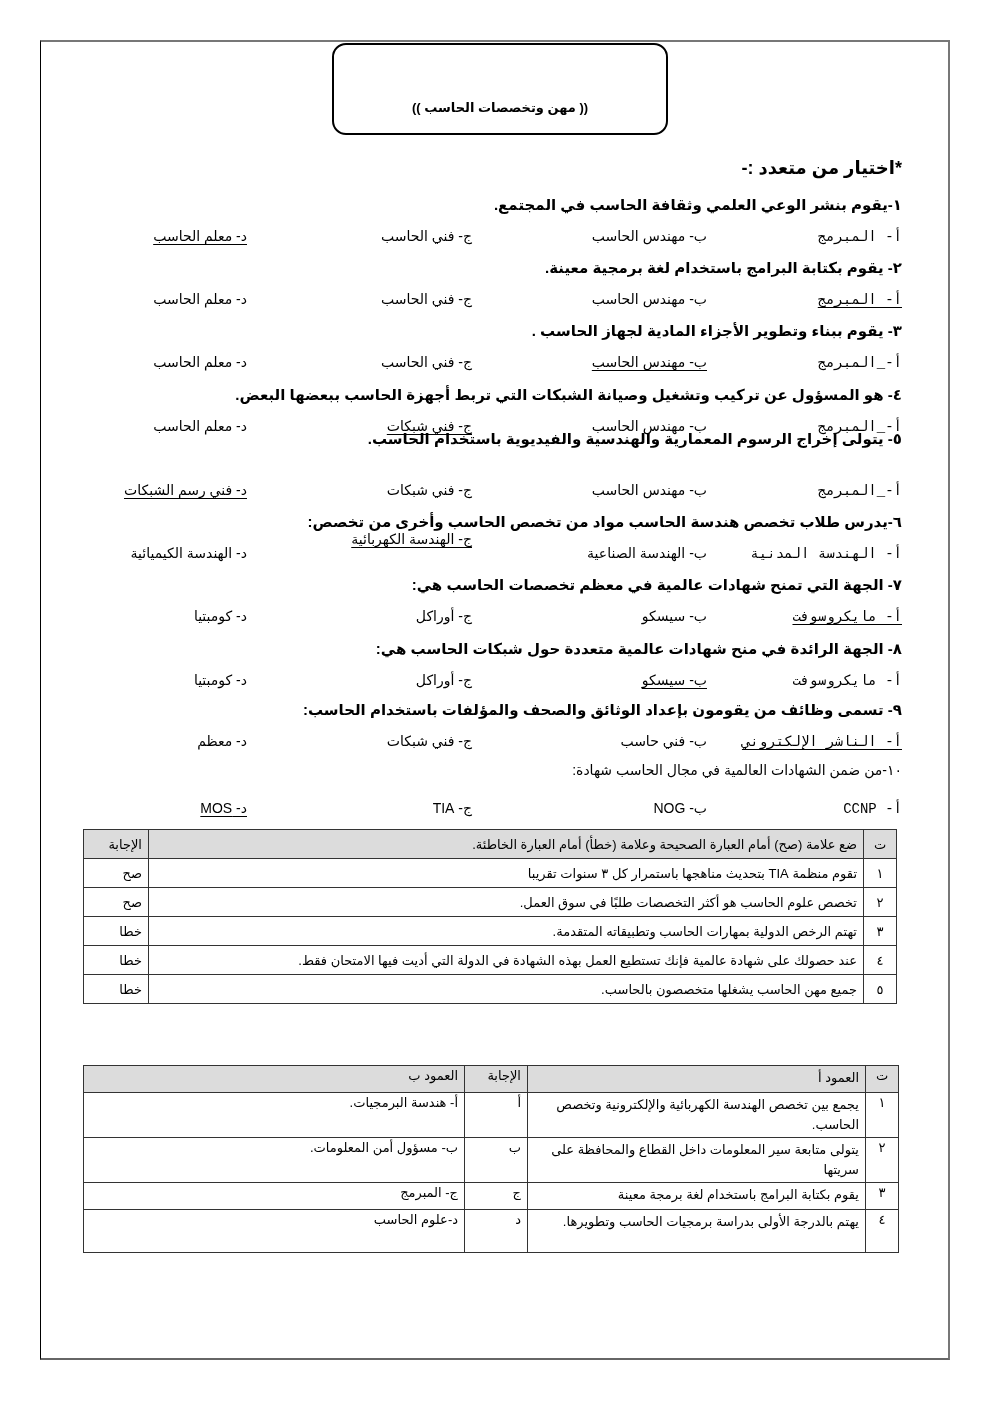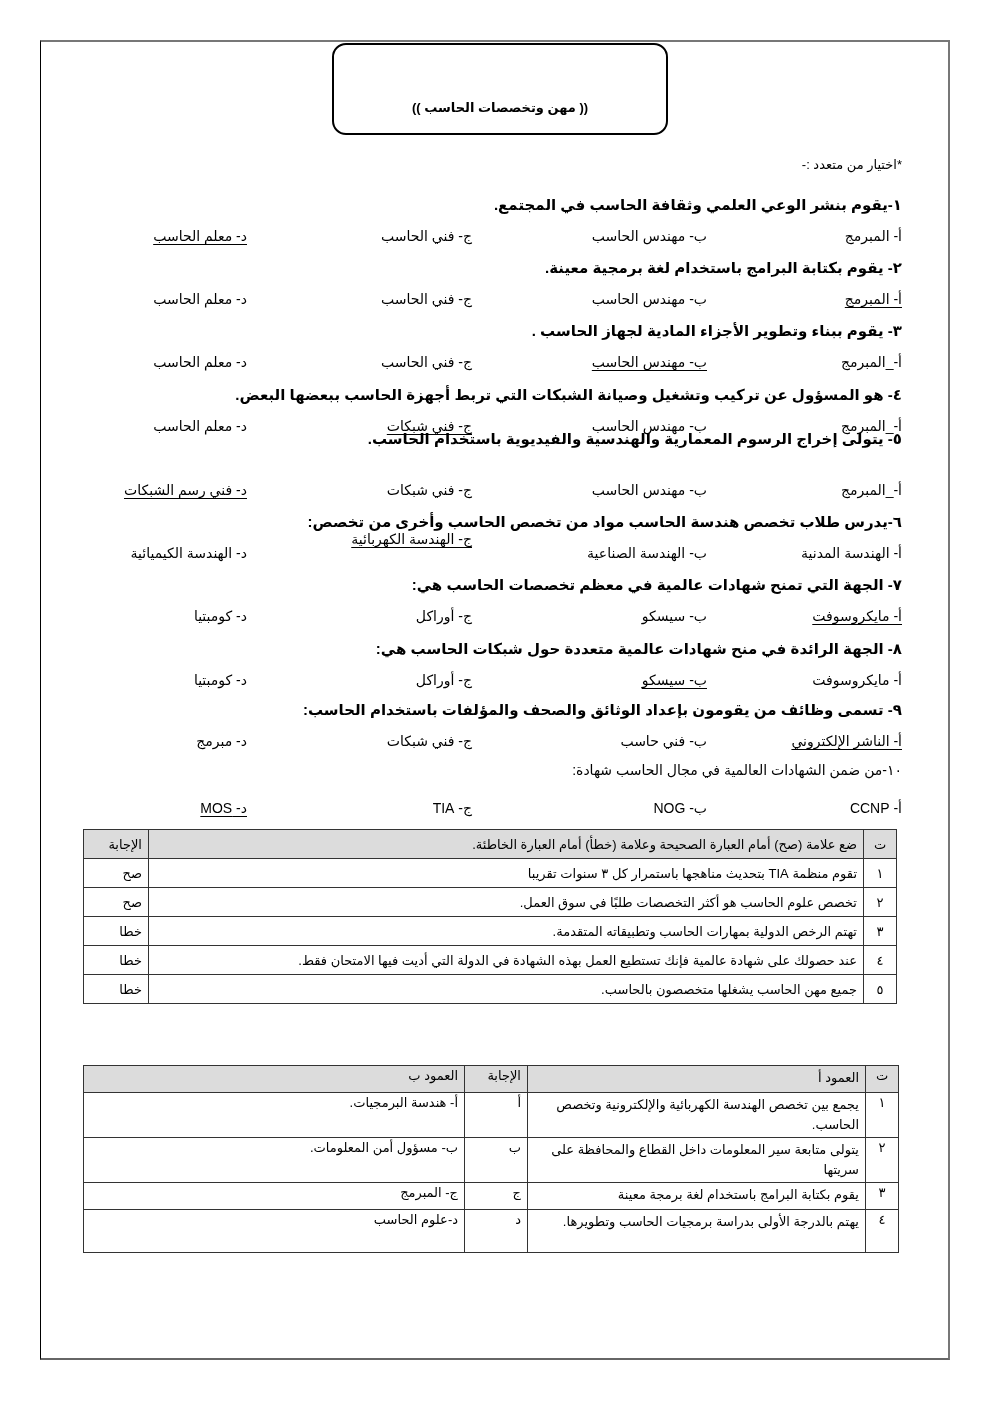--- a/index.html
+++ b/index.html
@@ -8,24 +8,24 @@
   .page-frame { position: absolute; left: 40px; top: 40px; width: 910px; height: 1320px;
                 border-left: 1.5px solid #000; border-top: 2px solid #777;
                 border-right: 2.5px solid #777; border-bottom: 2.5px solid #666; box-sizing: border-box; }
   .title-box { position: absolute; left: 332px; top: 43px; width: 336px; height: 92px;
                border: 2px solid #000; border-radius: 14px; box-sizing: border-box; direction: rtl;
                text-align: center; }
   .title-line1 { position: absolute; left: 0; right: 0; top: 14px; font-size: 17px; font-weight: bold; }
   .title-line2 { position: absolute; left: 0; right: 0; top: 55px; font-size: 13px; font-weight: bold; }
 
   .rtl { direction: rtl; }
-  .section-label { position: absolute; right: 90px; top: 157px; font-size: 13px; font-weight: normal; text-align: right; }
+  .section-label { position: absolute; right: 90px; top: 157px; font-size: 18px; font-weight: bold; text-align: right; }
   .question { position: absolute; right: 90px; font-size: 15px; font-weight: bold; white-space: nowrap; }
   .opt { position: absolute; font-size: 14px; white-space: nowrap; direction: rtl; }
-  .opt.a { right: 90px; }
+  .opt.a { right: 90px; font-family: Liberation Mono, monospace; }
   .opt.b { right: 285px; text-align: center; }
   .opt.c { right: 520px; }
   .opt.d { right: 745px; }
   .u { text-decoration: underline; text-underline-offset: 3px; }
   .q10 { position: absolute; right: 90px; font-size: 14px; white-space: nowrap; }
 
   table { border-collapse: collapse; position: absolute; direction: rtl; font-size: 13px; }
   td, th { border: 1px solid #333; padding: 2px 6px; font-weight: normal; text-align: right; vertical-align: top; }
   th { background: #dcdcdc; }
   .tf-table { left: 83px; top: 829px; width: 814px; }
@@ -89,21 +89,21 @@
     <div class="opt d" style="top: 608px;">د- كومبتيا</div>
     <div class="question rtl" style="top: 640px;">٨- الجهة الرائدة في منح شهادات عالمية متعددة حول شبكات الحاسب هي:</div>
     <div class="opt a" style="top: 672px;">أ- مايكروسوفت</div>
     <div class="opt b u" style="top: 672px;">ب- سيسكو</div>
     <div class="opt c" style="top: 672px;">ج- أوراكل</div>
     <div class="opt d" style="top: 672px;">د- كومبتيا</div>
     <div class="question rtl" style="top: 701px;">٩- تسمى وظائف من يقومون بإعداد الوثائق والصحف والمؤلفات باستخدام الحاسب:</div>
     <div class="opt a u" style="top: 733px;">أ- الناشر الإلكتروني</div>
     <div class="opt b" style="top: 733px;">ب- فني حاسب</div>
     <div class="opt c" style="top: 733px;">ج- فني شبكات</div>
-    <div class="opt d" style="top: 733px;">د- مبرمج</div>
+    <div class="opt d" style="top: 733px;">د- معظم</div>
     <div class="q10 rtl" style="top: 762px;">١٠-من ضمن الشهادات العالمية في مجال الحاسب شهادة:</div>
     <div class="opt a" style="top: 800px;">أ- CCNP</div>
     <div class="opt b" style="top: 800px;">ب- NOG</div>
     <div class="opt c" style="top: 800px;">ج- TIA</div>
     <div class="opt d u" style="top: 800px; margin-left: 30px;">د- MOS</div>
   </div>
 
 <table class="tf-table">
   <thead>
     <tr>

